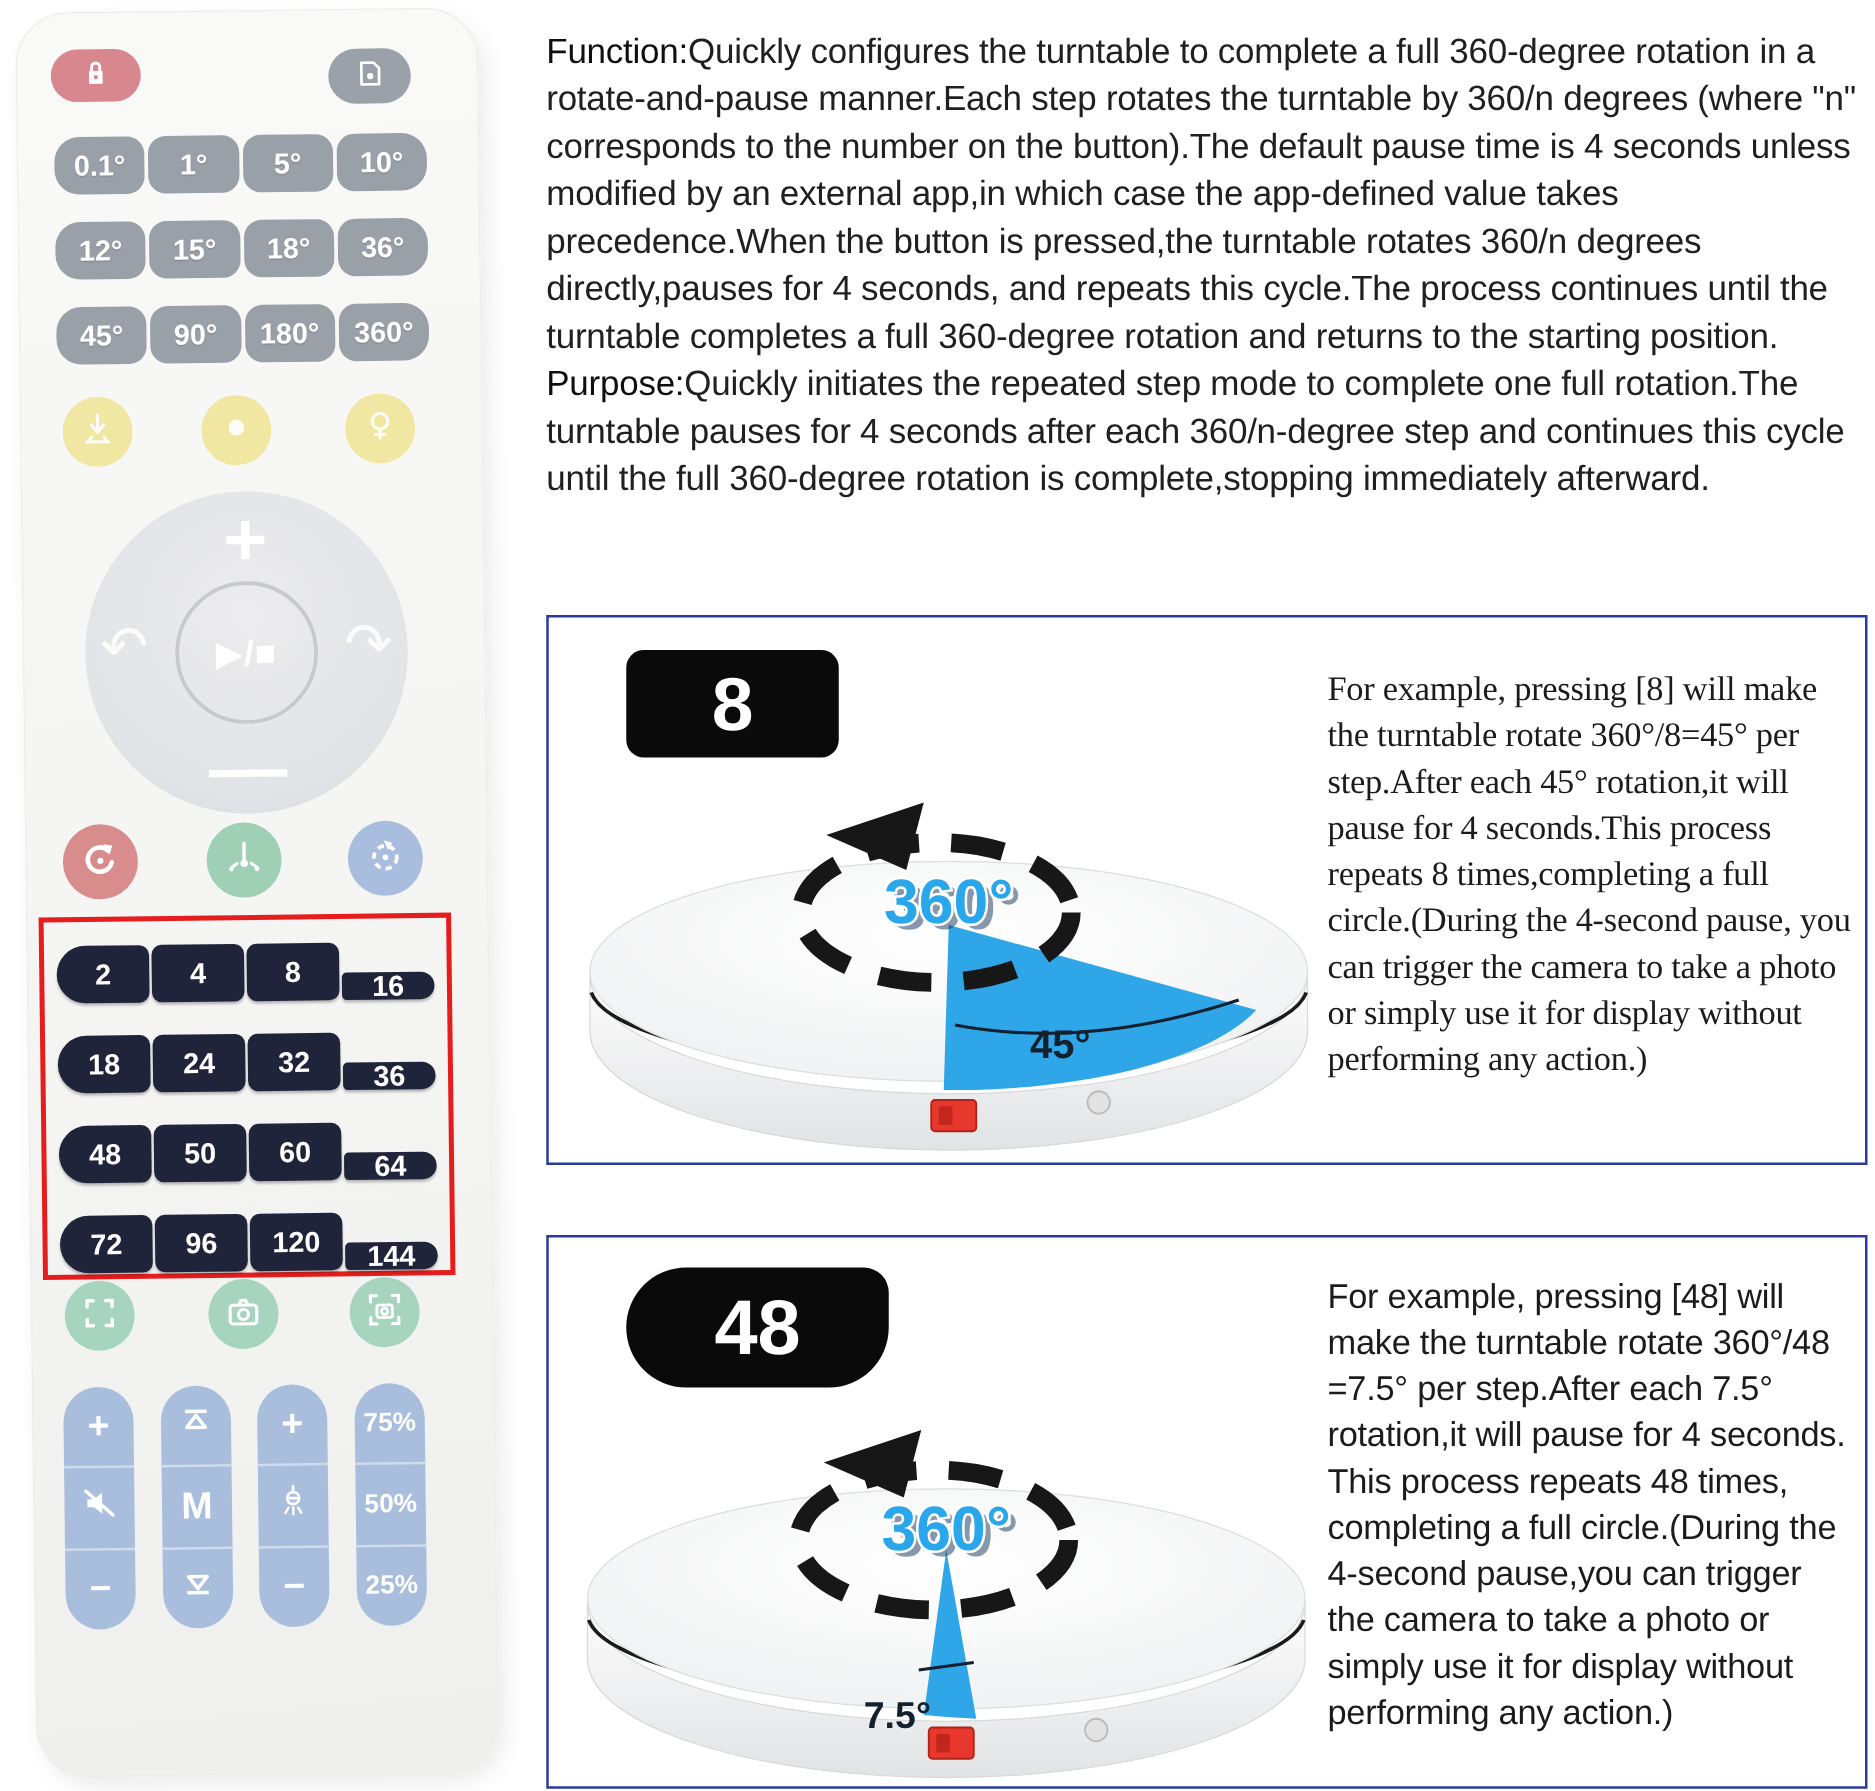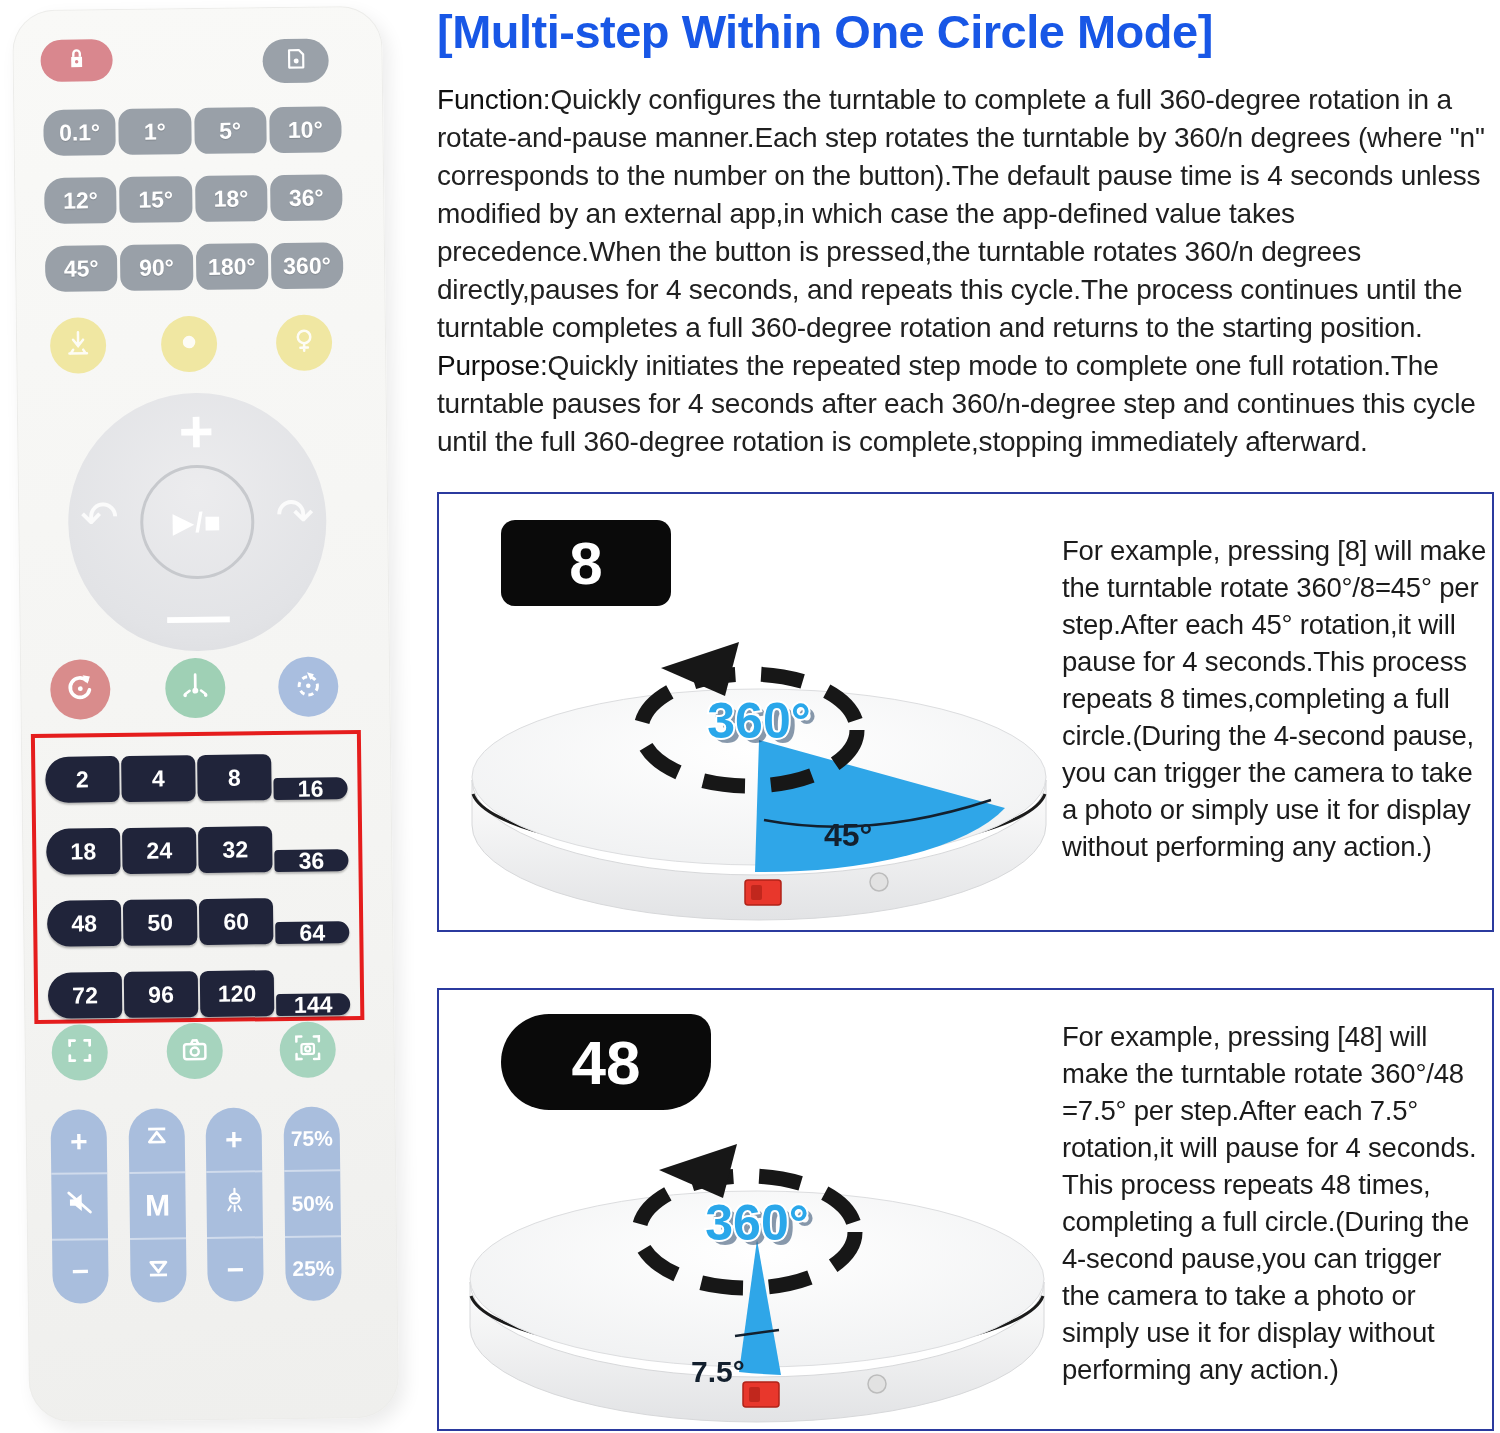--- a/index.html
+++ b/index.html
@@ -56,21 +56,21 @@
   .para.second { margin-top:0; }
   .lead { font-weight:400; color:#0f0f0f; }
 
   .panel { position:absolute; left:437px; width:1057px; border:2px solid #2b3a9e; background:#fff; }
   .panel-1 { top:492px; height:440px; }
   .panel-2 { top:988px; height:443px; }
   .badge { position:absolute; background:#0a0a0a; color:#fff; display:flex; align-items:center; justify-content:center; font-weight:700; }
   .badge-8  { left:62px; top:26px; width:170px; height:86px; border-radius:14px; font-size:60px; }
   .badge-48 { left:62px; top:24px; width:210px; height:96px; border-radius:48px 20px 48px 48px; font-size:62px; }
   .panel-text { position:absolute; left:623px; width:424px; font-size:27.5px; line-height:37px; color:#1b1b1b; letter-spacing:-0.2px; }
-  .panel-1 .panel-text { top:38px; }
+  .panel-1 .panel-text { top:38px;font-family:Liberation Serif, serif; }
   .panel-2 .panel-text { top:28px; }
   .tt-svg { position:absolute; }
 </style>
 </head>
 <body>
 
 <div class="page">
 
   <div class="remote">
 
@@ -245,21 +245,20 @@
       <span class="cell">−</span>
     </div>
     <div class="vcol" style="left:258px">
       <span class="cell pct">75%</span>
       <span class="cell pct">50%</span>
       <span class="cell pct">25%</span>
     </div>
   </div>
 
   <div class="content">
-    <div class="title">[Multi-step Within One Circle Mode]</div>
     <div class="para"><span class="lead">Function:</span><span>Quickly configures the turntable to complete a full 360-degree rotation in a rotate-and-pause manner.Each step rotates the turntable by 360/n degrees (where "n" corresponds to the number on the button).The default pause time is 4 seconds unless modified by an external app,in which case the app-defined value takes precedence.When the button is pressed,the turntable rotates 360/n degrees directly,pauses for 4 seconds, and repeats this cycle.The process continues until the turntable completes a full 360-degree rotation and returns to the starting position.</span></div>
     <div class="para second"><span class="lead">Purpose:</span><span>Quickly initiates the repeated step mode to complete one full rotation.The turntable pauses for 4 seconds after each 360/n-degree step and continues this cycle until the full 360-degree rotation is complete,stopping immediately afterward.</span></div>
   </div>
 
   <div class="panel panel-1">
     <div class="badge badge-8">8</div>
 
     <svg class="tt-svg" style="left:10px;top:86px" width="600" height="348" viewBox="0 0 600 348">
       <defs>
         <linearGradient id="side1" x1="0" y1="0" x2="0" y2="1">

